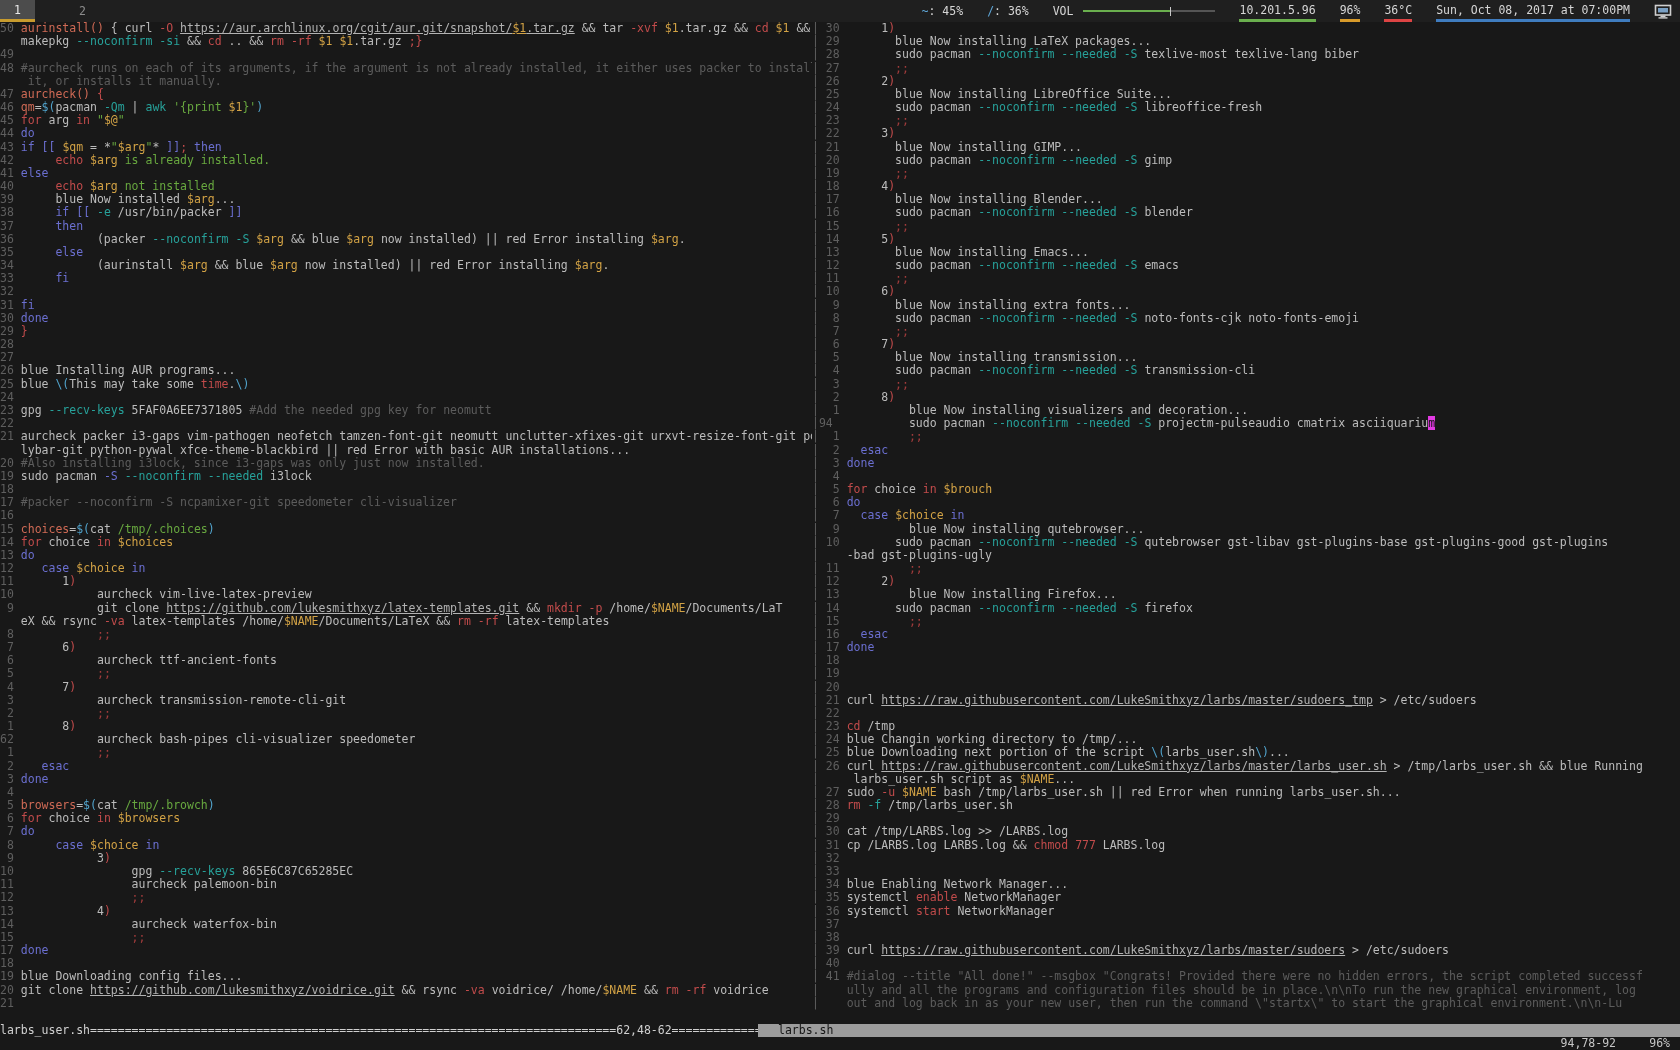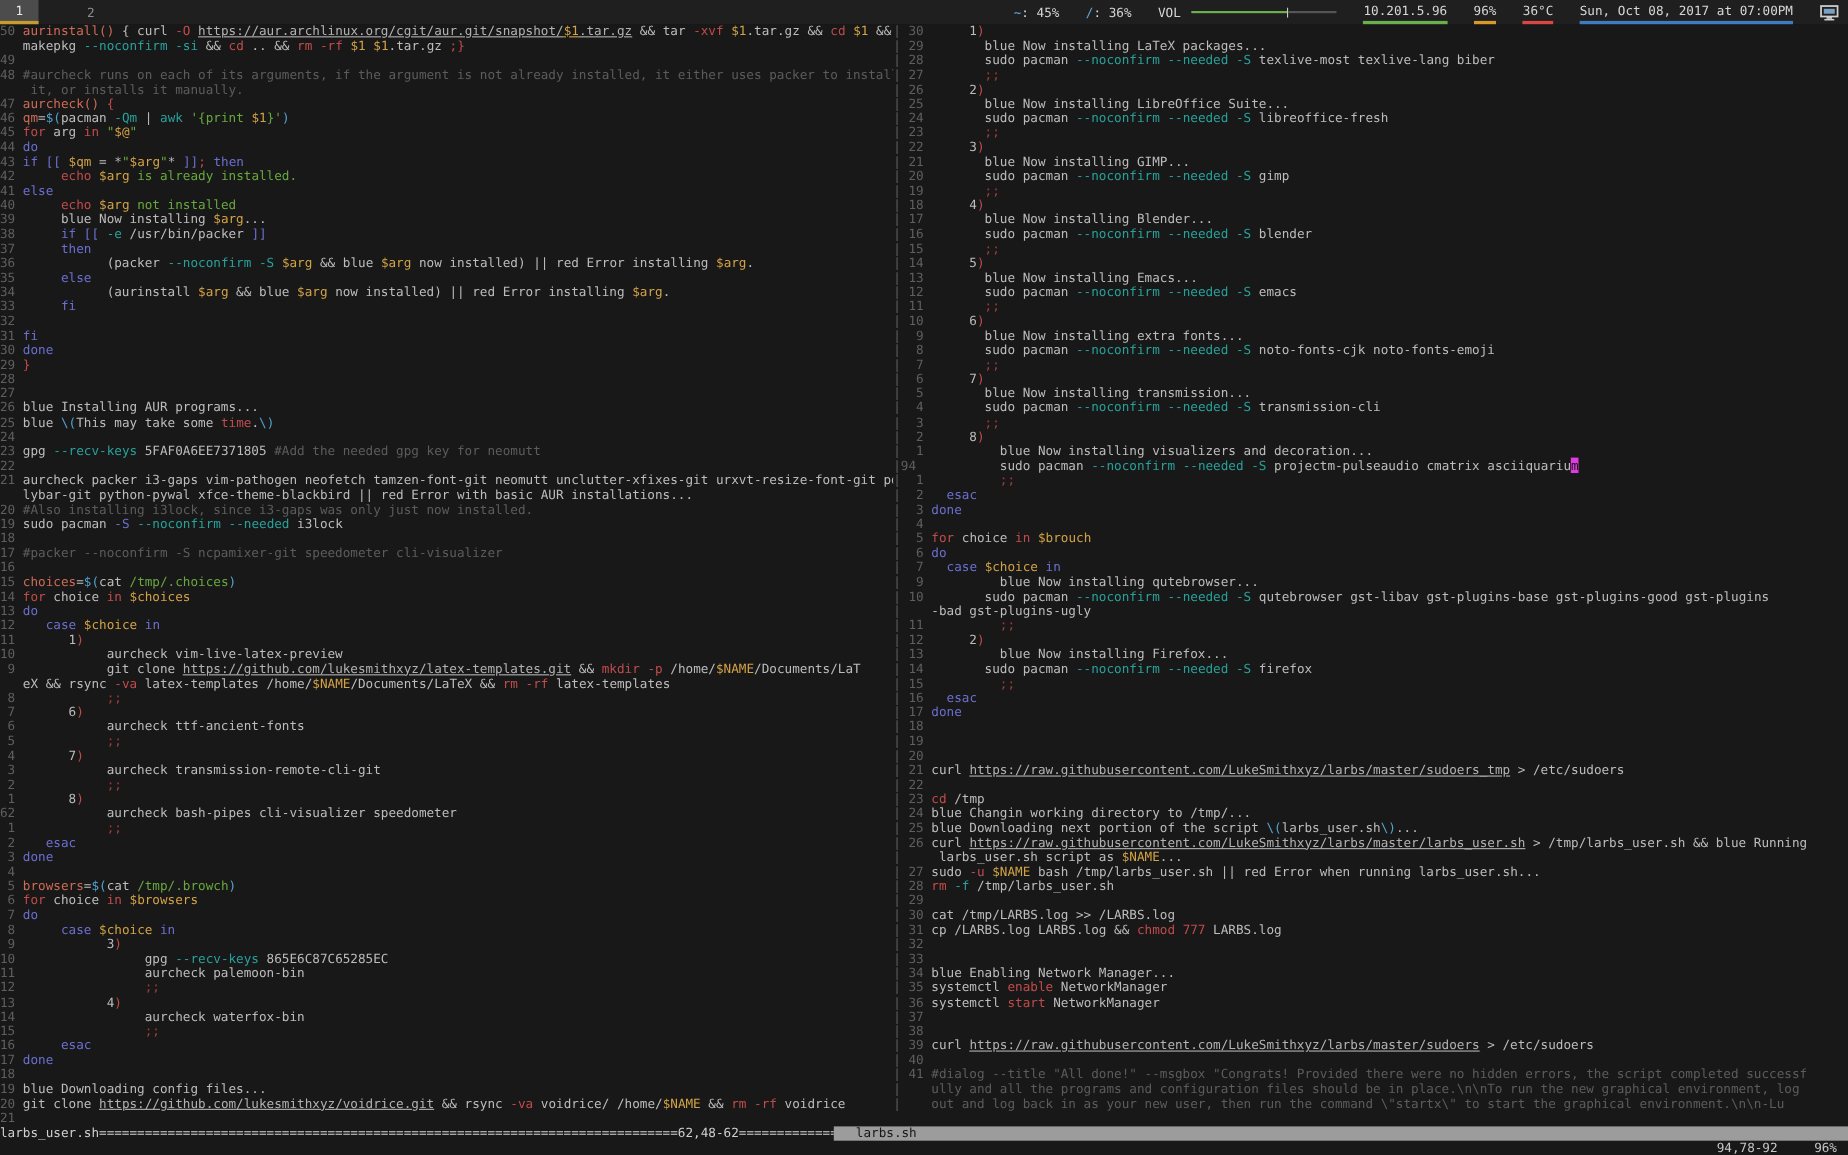--- a/index.html
+++ b/index.html
@@ -115,21 +115,21 @@
         <div class="row"><span class="seg-ln">48 </span><span class="seg-c">#aurcheck runs on each of its arguments, if the argument is not already installed, it either uses packer to install</span></div>
         <div class="row"><span class="seg-ln">   </span><span class="seg-c"> it, or installs it manually.</span></div>
         <div class="row"><span class="seg-ln">47 </span><span class="seg-f">aurcheck()</span><span class="seg-t"> </span><span class="seg-r">{</span></div>
         <div class="row"><span class="seg-ln">46 </span><span class="seg-f">qm</span><span class="seg-t">=</span><span class="seg-e">$(</span><span class="seg-t">pacman </span><span class="seg-o">-Qm</span><span class="seg-t"> | </span><span class="seg-o">awk</span><span class="seg-t"> </span><span class="seg-s">'{print </span><span class="seg-v">$1</span><span class="seg-s">}'</span><span class="seg-e">)</span></div>
         <div class="row"><span class="seg-ln">45 </span><span class="seg-r">for</span><span class="seg-t"> arg </span><span class="seg-r">in</span><span class="seg-t"> </span><span class="seg-s">"</span><span class="seg-v">$@</span><span class="seg-s">"</span></div>
         <div class="row"><span class="seg-ln">44 </span><span class="seg-k">do</span></div>
         <div class="row"><span class="seg-ln">43 </span><span class="seg-k">if</span><span class="seg-t"> </span><span class="seg-k">[[</span><span class="seg-t"> </span><span class="seg-v">$qm</span><span class="seg-t"> = *</span><span class="seg-s">"</span><span class="seg-v">$arg</span><span class="seg-s">"</span><span class="seg-t">* </span><span class="seg-k">]]</span><span class="seg-r">;</span><span class="seg-t"> </span><span class="seg-k">then</span></div>
         <div class="row"><span class="seg-ln">42 </span><span class="seg-t">     </span><span class="seg-r">echo</span><span class="seg-t"> </span><span class="seg-v">$arg</span><span class="seg-s"> is already installed.</span></div>
         <div class="row"><span class="seg-ln">41 </span><span class="seg-k">else</span></div>
         <div class="row"><span class="seg-ln">40 </span><span class="seg-t">     </span><span class="seg-r">echo</span><span class="seg-t"> </span><span class="seg-v">$arg</span><span class="seg-s"> not installed</span></div>
-        <div class="row"><span class="seg-ln">39 </span><span class="seg-t">     blue Now installing </span><span class="seg-v">$arg</span><span class="seg-t">...</span></div>
+        <div class="row"><span class="seg-ln">39 </span><span class="seg-t">     blue Now installed </span><span class="seg-v">$arg</span><span class="seg-t">...</span></div>
         <div class="row"><span class="seg-ln">38 </span><span class="seg-t">     </span><span class="seg-k">if</span><span class="seg-t"> </span><span class="seg-k">[[</span><span class="seg-t"> </span><span class="seg-o">-e</span><span class="seg-t"> /usr/bin/packer </span><span class="seg-k">]]</span></div>
         <div class="row"><span class="seg-ln">37 </span><span class="seg-t">     </span><span class="seg-k">then</span></div>
         <div class="row"><span class="seg-ln">36 </span><span class="seg-t">           (packer </span><span class="seg-o">--noconfirm</span><span class="seg-t"> </span><span class="seg-o">-S</span><span class="seg-t"> </span><span class="seg-v">$arg</span><span class="seg-t"> &amp;&amp; blue </span><span class="seg-v">$arg</span><span class="seg-t"> now installed) || red Error installing </span><span class="seg-v">$arg</span><span class="seg-t">.</span></div>
         <div class="row"><span class="seg-ln">35 </span><span class="seg-t">     </span><span class="seg-k">else</span></div>
         <div class="row"><span class="seg-ln">34 </span><span class="seg-t">           (aurinstall </span><span class="seg-v">$arg</span><span class="seg-t"> &amp;&amp; blue </span><span class="seg-v">$arg</span><span class="seg-t"> now installed) || red Error installing </span><span class="seg-v">$arg</span><span class="seg-t">.</span></div>
         <div class="row"><span class="seg-ln">33 </span><span class="seg-t">     </span><span class="seg-k">fi</span></div>
         <div class="row"><span class="seg-ln">32 </span></div>
         <div class="row"><span class="seg-ln">31 </span><span class="seg-k">fi</span></div>
         <div class="row"><span class="seg-ln">30 </span><span class="seg-k">done</span></div>
         <div class="row"><span class="seg-ln">29 </span><span class="seg-r">}</span></div>
@@ -172,21 +172,20 @@
         <div class="row"><span class="seg-ln"> 6 </span><span class="seg-r">for</span><span class="seg-t"> choice </span><span class="seg-r">in</span><span class="seg-t"> </span><span class="seg-v">$browsers</span></div>
         <div class="row"><span class="seg-ln"> 7 </span><span class="seg-k">do</span></div>
         <div class="row"><span class="seg-ln"> 8 </span><span class="seg-t">     </span><span class="seg-k">case</span><span class="seg-t"> </span><span class="seg-v">$choice</span><span class="seg-t"> </span><span class="seg-k">in</span></div>
         <div class="row"><span class="seg-ln"> 9 </span><span class="seg-t">           3</span><span class="seg-r">)</span></div>
         <div class="row"><span class="seg-ln">10 </span><span class="seg-t">                gpg </span><span class="seg-o">--recv-keys</span><span class="seg-t"> 865E6C87C65285EC</span></div>
         <div class="row"><span class="seg-ln">11 </span><span class="seg-t">                aurcheck palemoon-bin</span></div>
         <div class="row"><span class="seg-ln">12 </span><span class="seg-t">                </span><span class="seg-R">;;</span></div>
         <div class="row"><span class="seg-ln">13 </span><span class="seg-t">           4</span><span class="seg-r">)</span></div>
         <div class="row"><span class="seg-ln">14 </span><span class="seg-t">                aurcheck waterfox-bin</span></div>
         <div class="row"><span class="seg-ln">15 </span><span class="seg-t">                </span><span class="seg-R">;;</span></div>
-        <div class="row"><span class="seg-ln">16 </span><span class="seg-t">     </span><span class="seg-k">esac</span></div>
         <div class="row"><span class="seg-ln">17 </span><span class="seg-k">done</span></div>
         <div class="row"><span class="seg-ln">18 </span></div>
         <div class="row"><span class="seg-ln">19 </span><span class="seg-t">blue Downloading config files...</span></div>
         <div class="row"><span class="seg-ln">20 </span><span class="seg-t">git clone </span><span class="seg-u">https://github.com/lukesmithxyz/voidrice.git</span><span class="seg-t"> &amp;&amp; rsync </span><span class="seg-r">-va</span><span class="seg-t"> voidrice/ /home/</span><span class="seg-v">$NAME</span><span class="seg-t"> &amp;&amp; </span><span class="seg-r">rm</span><span class="seg-t"> </span><span class="seg-r">-rf</span><span class="seg-t"> voidrice</span></div>
         <div class="row"><span class="seg-ln">21 </span></div>
       </div>
     <div class="pane pane-right" id="right-rows">
         <div class="row"><span class="seg-ln">| 30 </span><span class="seg-t">     1</span><span class="seg-r">)</span></div>
         <div class="row"><span class="seg-ln">| 29 </span><span class="seg-t">       blue Now installing LaTeX packages...</span></div>
         <div class="row"><span class="seg-ln">| 28 </span><span class="seg-t">       sudo pacman </span><span class="seg-o">--noconfirm</span><span class="seg-t"> </span><span class="seg-o">--needed</span><span class="seg-t"> </span><span class="seg-o">-S</span><span class="seg-t"> texlive-most texlive-lang biber</span></div>

